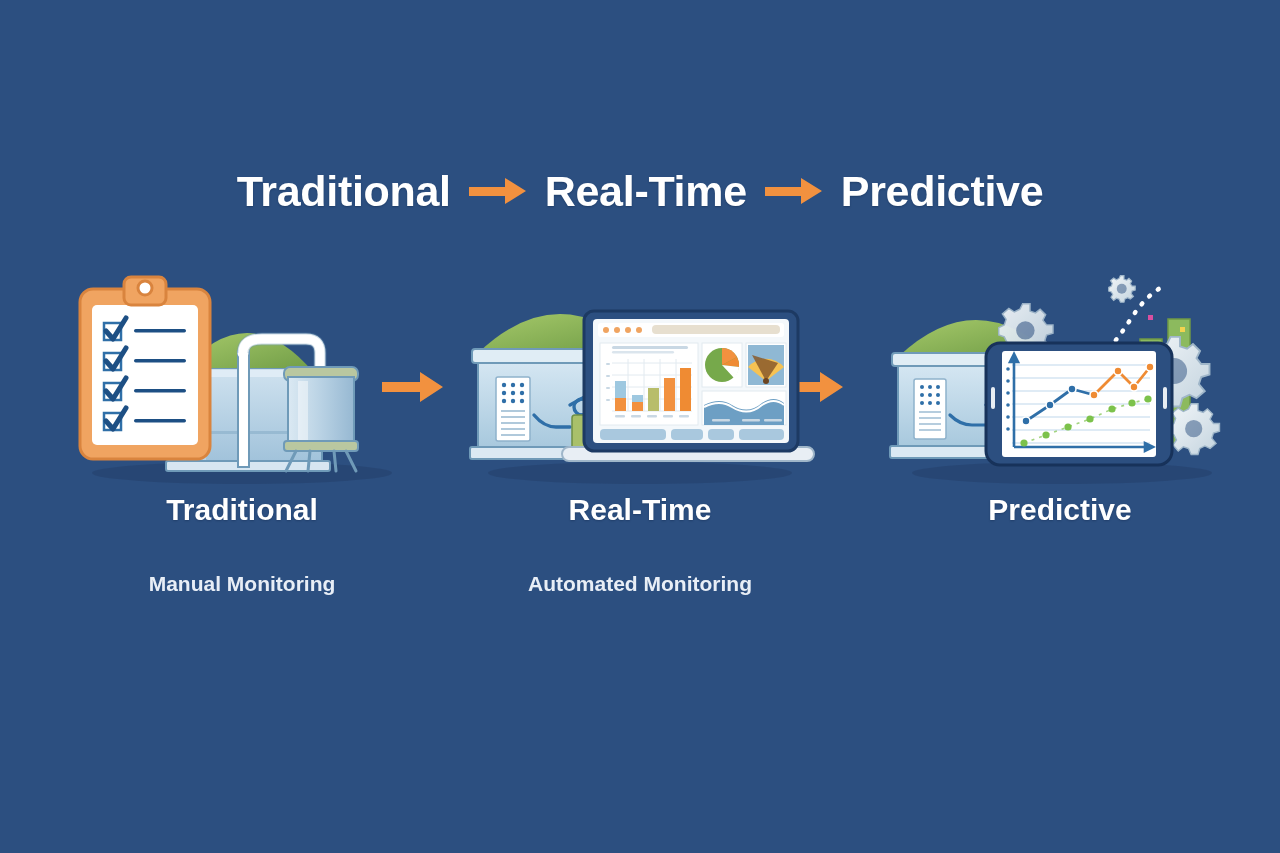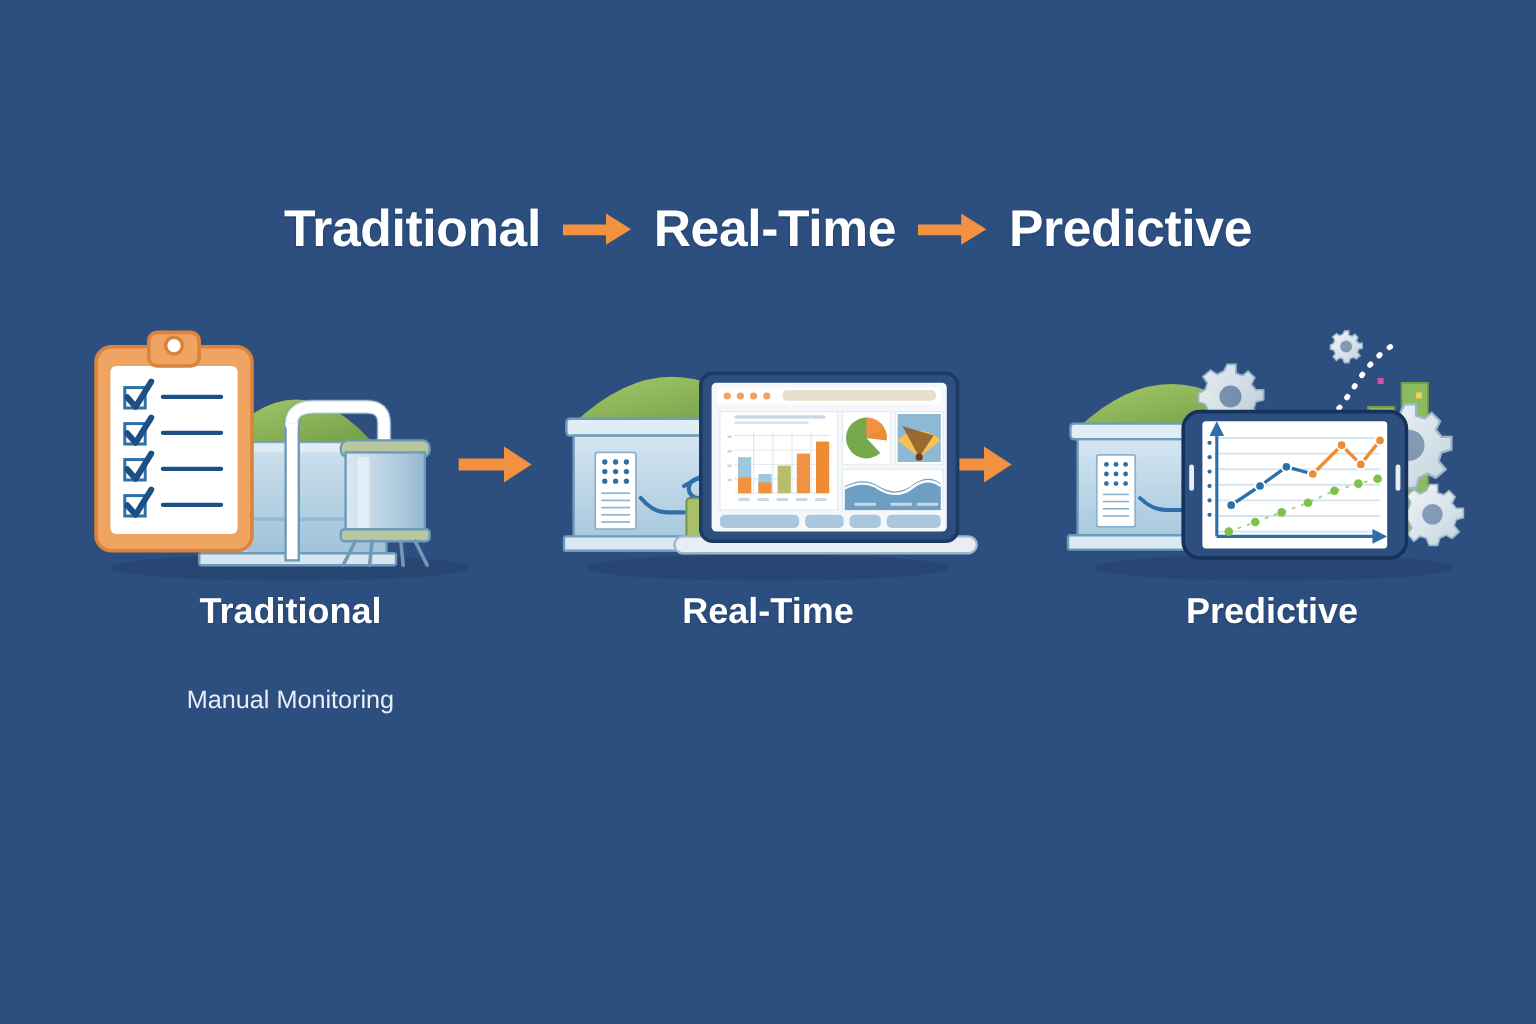--- a/index.html
+++ b/index.html
@@ -83,21 +83,21 @@
     text-shadow: 0 1px 2px rgba(10,28,56,0.3);
   }
   .panel-sub {
     position: absolute;
     left: 0;
     top: 318px;
     width: 360px;
     text-align: center;
     color: #e8eef6;
     font-size: 21px;
-    font-weight: normal;
+    font-weight: bold;
     line-height: 1;
   }
 
   
   .flow-arrow {
     position: absolute;
     top: 115px;
     width: 62px;
     height: 34px;
     display: block;
@@ -353,20 +353,21 @@
         <g fill="#a9c8de">
           <rect x="140" y="174" width="66" height="11" rx="4"></rect>
           <rect x="211" y="174" width="32" height="11" rx="4"></rect>
           <rect x="248" y="174" width="26" height="11" rx="4"></rect>
           <rect x="279" y="174" width="45" height="11" rx="4"></rect>
         </g>
       </g>
     </svg>
 
     <div class="panel-label">Real-Time</div>
+    <div class="panel-sub">Automated Monitoring</div>
   </div>
 
   <div class="panel" id="panel-3">
 
     <svg class="art" viewBox="0 0 360 235">
       <defs>
         <linearGradient id="domeGrad3" x1="0" y1="0" x2="1" y2="1">
           <stop offset="0%" stop-color="#a6c96a"></stop>
           <stop offset="100%" stop-color="#6e9b45"></stop>
         </linearGradient>

